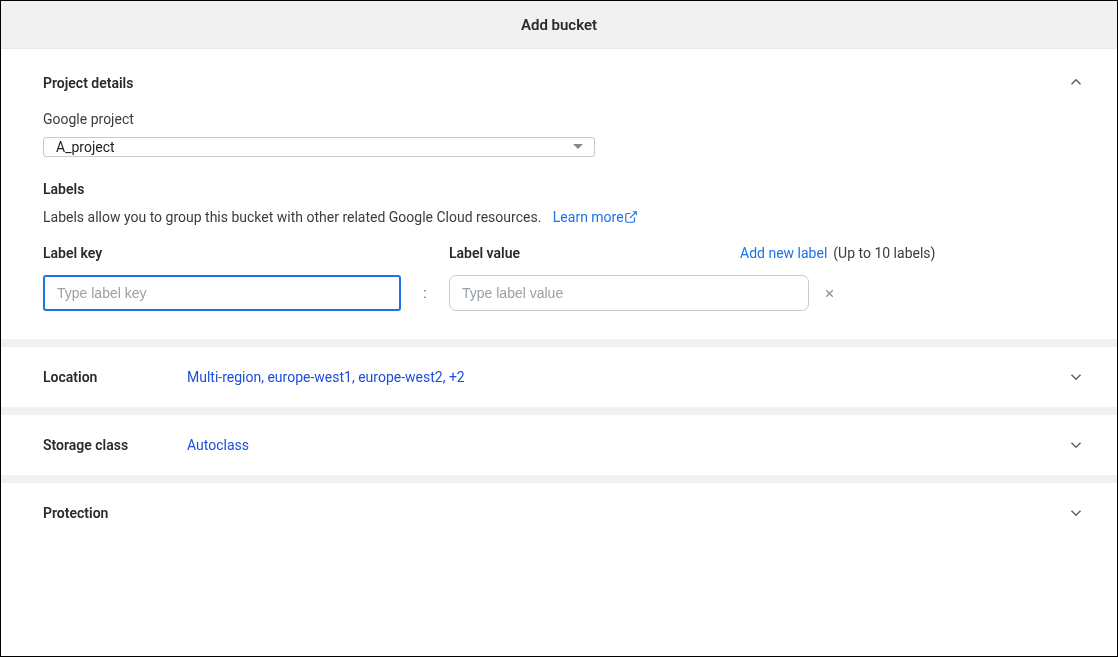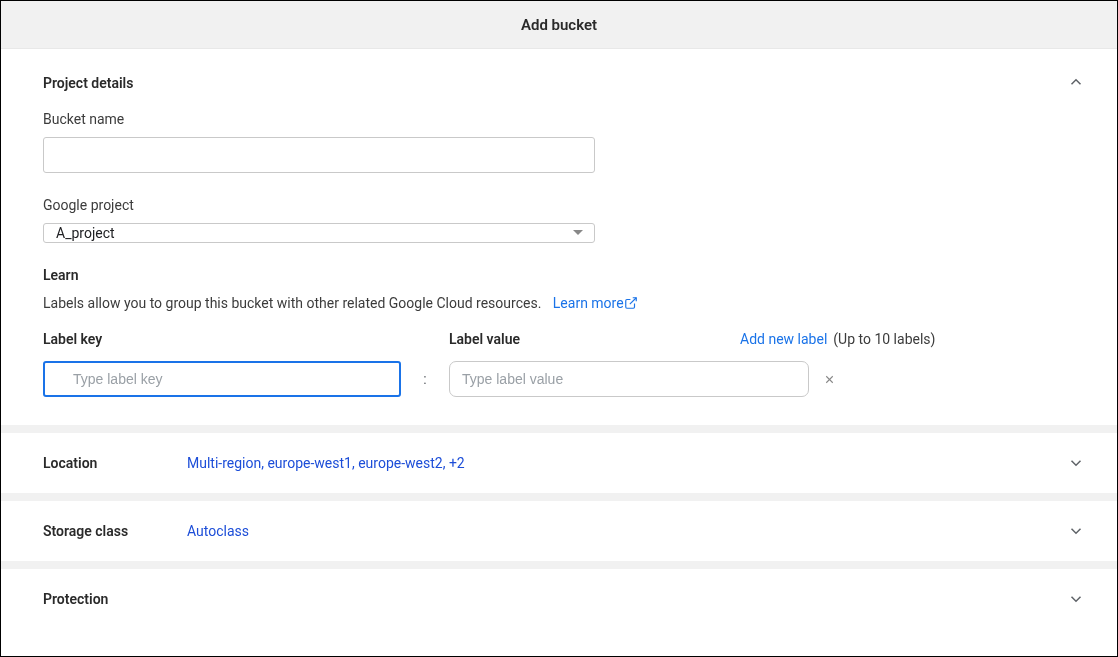--- a/index.html
+++ b/index.html
@@ -122,21 +122,21 @@
       font-size: 14px;
       font-weight: 600;
       color: #2a2a2a;
       margin-bottom: 14px;
     }
     .label-key-input {
       width: 358px;
       height: 36px;
       border: 2px solid #1a73e8;
       border-radius: 3px;
-      padding: 0 28px;
+      padding: 0 12px;
       font-size: 14px;
       outline: none;
     }
     .label-key-input::placeholder,
     .label-value-input::placeholder {
       color: #9aa0a6;
     }
     .colon-sep {
       width: 48px;
       text-align: center;
@@ -231,41 +231,37 @@
 <div class="panel">
   <div class="section">
     <div class="section-title">Project details</div>
 
     <span class="collapse-icon">
       <svg width="18" height="18" viewBox="0 0 24 24" fill="none" stroke="currentColor" stroke-width="2">
           <polyline points="6 15 12 9 18 15"></polyline>
         </svg>
     </span>
 
-    <div class="field-block">
-      <label class="field-label">Bucket name</label>
-      <input type="text" class="text-input" value="" style="">
-    </div>
 
     <div class="field-block">
       <label class="field-label">Google project</label>
       <div class="select-wrap">
         <div class="select-input">
           <span>A_project</span>
         </div>
         <span class="select-caret">
           <svg width="10" height="6" viewBox="0 0 10 6" fill="#888">
               <path d="M0 0l5 5 5-5z"></path>
             </svg>
         </span>
       </div>
     </div>
 
     <div class="labels-subsection">
-      <div class="labels-heading">Learn</div>
+      <div class="labels-heading">Labels</div>
       <div class="labels-desc">
         <span>Labels allow you to group this bucket with other related Google Cloud resources.</span>
         <a href="#" class="learn-more">
           <span>Learn more</span>
           <svg width="14" height="14" viewBox="0 0 24 24" fill="none" stroke="#1a73e8" stroke-width="2">
               <path d="M18 13v6a2 2 0 0 1-2 2H5a2 2 0 0 1-2-2V8a2 2 0 0 1 2-2h6"></path>
               <polyline points="15 3 21 3 21 9"></polyline>
               <line x1="10" y1="14" x2="21" y2="3"></line>
             </svg>
         </a>

